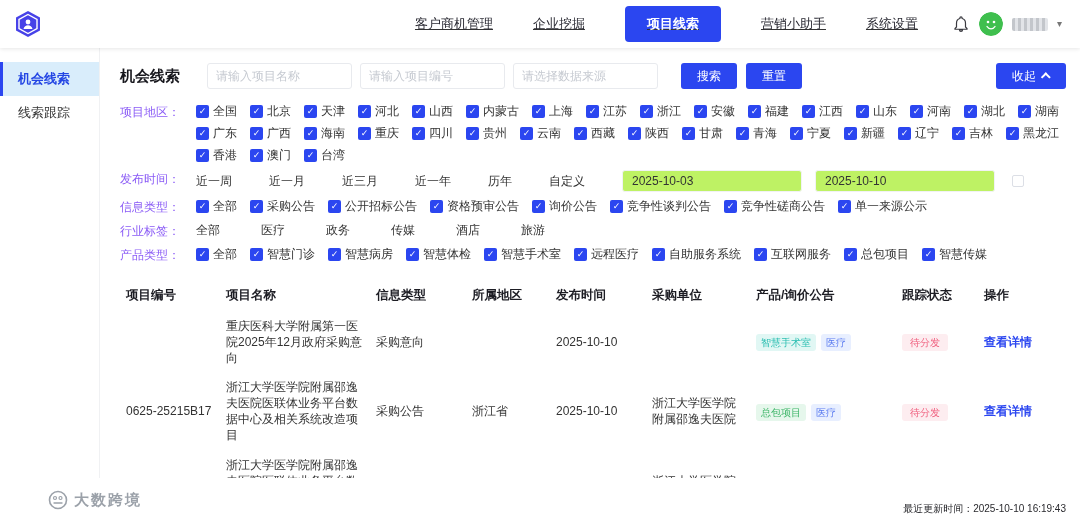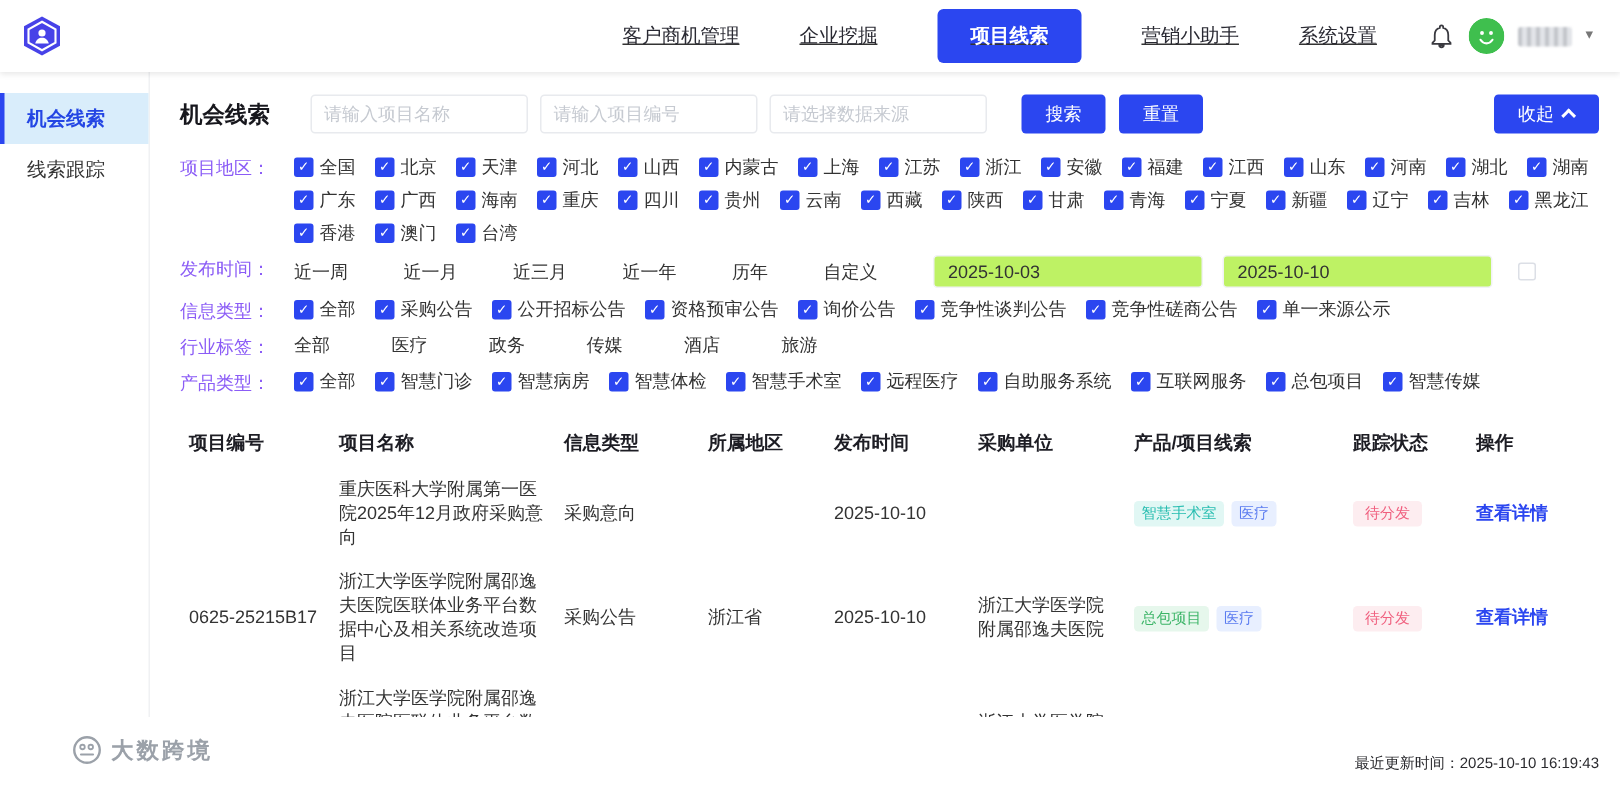--- a/index.html
+++ b/index.html
@@ -411,21 +411,21 @@
           <col>
       </colgroup>
       <thead>
           <tr>
             <th>项目编号</th>
             <th>项目名称</th>
             <th>信息类型</th>
             <th>所属地区</th>
             <th>发布时间</th>
             <th>采购单位</th>
-            <th>产品/项目线索</th>
+            <th>产品/询价公告</th>
             <th>跟踪状态</th>
             <th>操作</th>
           </tr>
         </thead>
       <tbody>
           <tr>
             <td></td>
             <td>重庆医科大学附属第一医院2025年12月政府采购意向</td>
             <td>采购意向</td>
             <td></td>

